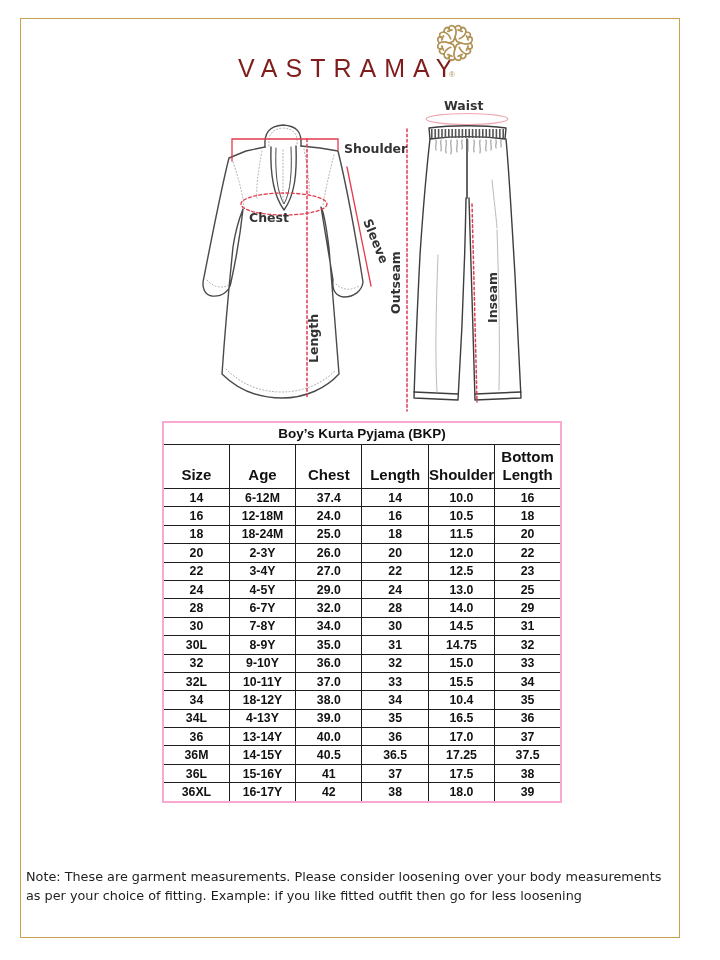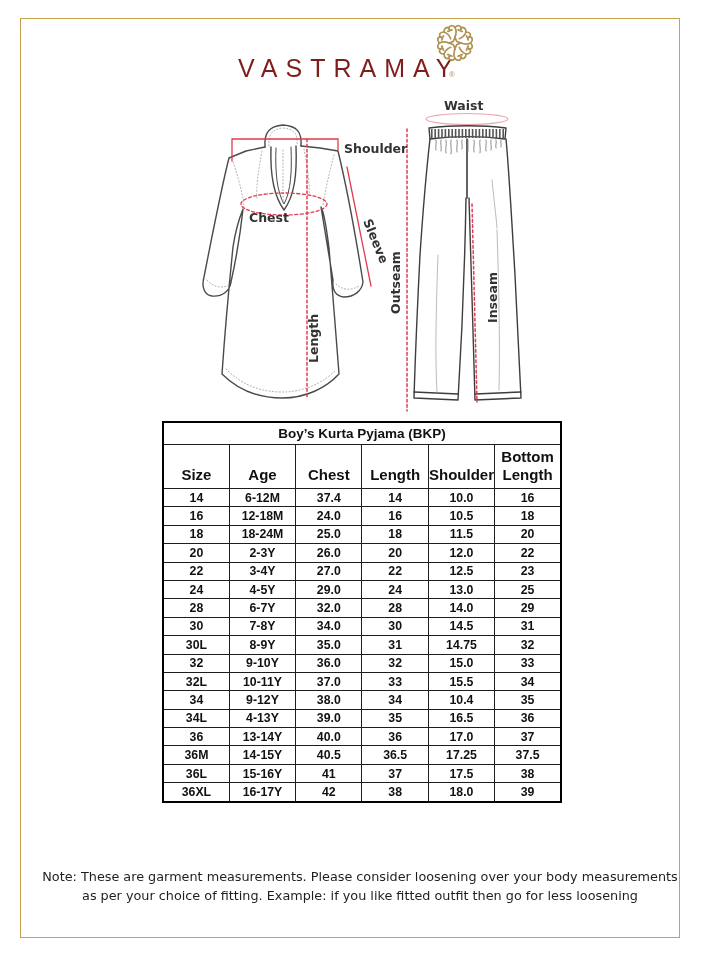--- a/index.html
+++ b/index.html
@@ -26,37 +26,37 @@
   
   .diagram{position:absolute;left:140px;top:92px;}
   .dlabel{
     font-family:"DejaVu Sans","Liberation Sans",sans-serif;
     font-size:12.5px;font-weight:600;fill:#333333;
   }
   
   .size-table{
     position:absolute;left:162px;top:421px;width:400px;
     border-collapse:collapse;table-layout:fixed;
-    border:2px solid #000000;
+    border:2px solid #f9a8d4;
     font-family:"Liberation Sans","DejaVu Sans",sans-serif;
     font-weight:bold;color:#111;text-align:center;
   }
   .size-table th,.size-table td{border:1.6px solid #1d1d1d;padding:0;}
   .tbl-title{font-size:13.5px;height:21px;}
   .tbl-sub{font-size:10.8px;height:17px;}
   .size-table thead th.colhead{
     font-size:15px;height:40px;vertical-align:bottom;
     padding-bottom:3px;line-height:1.25;
   }
   .size-table tbody td{font-size:12.3px;height:17.4px;}
   
   .note{
     position:absolute;left:26px;width:668px;top:868px;
     font-family:"DejaVu Sans","Liberation Sans",sans-serif;
-    font-size:12.8px;color:#1e1e1e;text-align:center;line-height:18.5px;
+    font-size:12.8px;color:#1e1e1e;text-align:left;line-height:18.5px;
   }
   .note span{display:block;white-space:nowrap;}
 </style>
 </head>
 <body>
 
 <div class="page">
 
   <div class="frame"></div>
 
@@ -256,21 +256,21 @@
         <tr>
           <td>32L</td>
           <td>10-11Y</td>
           <td>37.0</td>
           <td>33</td>
           <td>15.5</td>
           <td>34</td>
         </tr>
         <tr>
           <td>34</td>
-          <td>9-12Y</td>
+          <td>18-12Y</td>
           <td>38.0</td>
           <td>34</td>
           <td>10.4</td>
           <td>35</td>
         </tr>
         <tr>
           <td>34L</td>
           <td>4-13Y</td>
           <td>39.0</td>
           <td>35</td>

